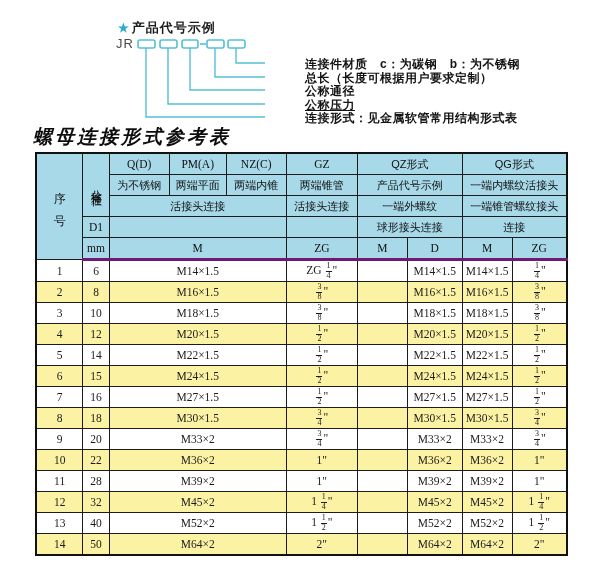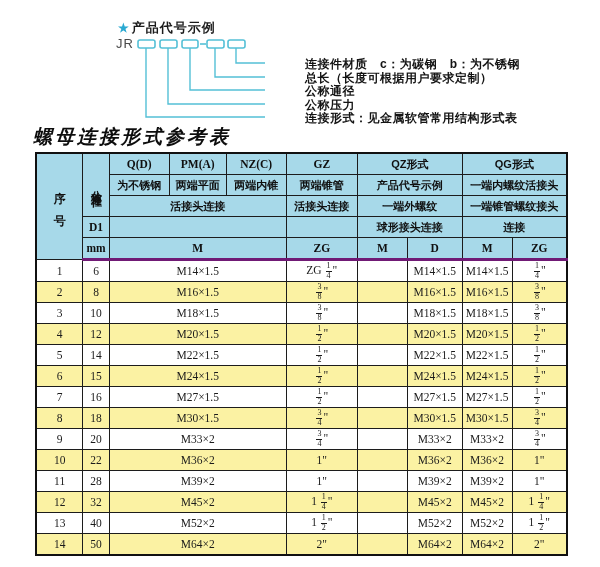--- a/index.html
+++ b/index.html
@@ -8,34 +8,34 @@
 
   
   .diagram-svg{position:absolute;left:0;top:0;}
   .star-line{position:absolute;left:118px;top:19px;font-size:13px;font-weight:bold;
              letter-spacing:1px;white-space:nowrap;}
   .star{color:#2aa9d2;margin-right:2px;font-size:12px;}
   .jr{position:absolute;left:116px;top:36px;font-size:13px;font-weight:normal;color:#4a4a4a;
       letter-spacing:1px;}
   .diag-label{position:absolute;left:268px;font-size:12px;font-weight:bold;
               white-space:nowrap;color:#141414;letter-spacing:0.5px;margin-left:37px;}
-  .dl-0{top:56px;} .dl-1{top:70px;} .dl-2{top:83px;} .dl-3{top:97px;} .dl-4{top:110px;}
+  .dl-0{top:56px;} .dl-1{top:70px;} .dl-2{top:83px;} .dl-3{top:97px;text-decoration:underline;} .dl-4{top:110px;}
 
   
   .table-title{position:absolute;left:33px;top:124px;font-family:Liberation Sans, sans-serif;
                font-style:italic;font-weight:bold;font-size:19px;letter-spacing:3px;
                color:#0d0d0d;}
 
   
   table.ref{position:absolute;left:35px;top:152px;width:533px;border-collapse:collapse;
             table-layout:fixed;font-size:11px;}
   table.ref th,table.ref td{border:1px solid #1c1c1c;padding:0 1px;text-align:center;
             vertical-align:middle;overflow:hidden;}
   table.ref{border:2px solid #111;}
-  table.ref thead th{background:#a7d9e9;font-weight:bold;color:#101010;height:20px;margin-left:7px;}
+  table.ref thead th{background:#a7d9e9;font-weight:normal;color:#101010;height:20px;margin-left:7px;}
   table.ref thead tr.mm-row th{border-bottom:3px solid #701a75;}
   table.ref tbody td{height:20px;background:#ffffff;
             font-family:"Liberation Serif",serif;font-size:11.5px;}
   table.ref tbody tr.alt td{background:#fbf2a3;}
   .latin{font-family:"Liberation Serif",serif;font-size:11.5px;}
   .vtext{writing-mode:vertical-lr;margin:0 auto;line-height:1;}
   .v-seq{letter-spacing:24px;font-size:12px;}
   .v-dn{letter-spacing:2px;font-size:11px;}
 
   

